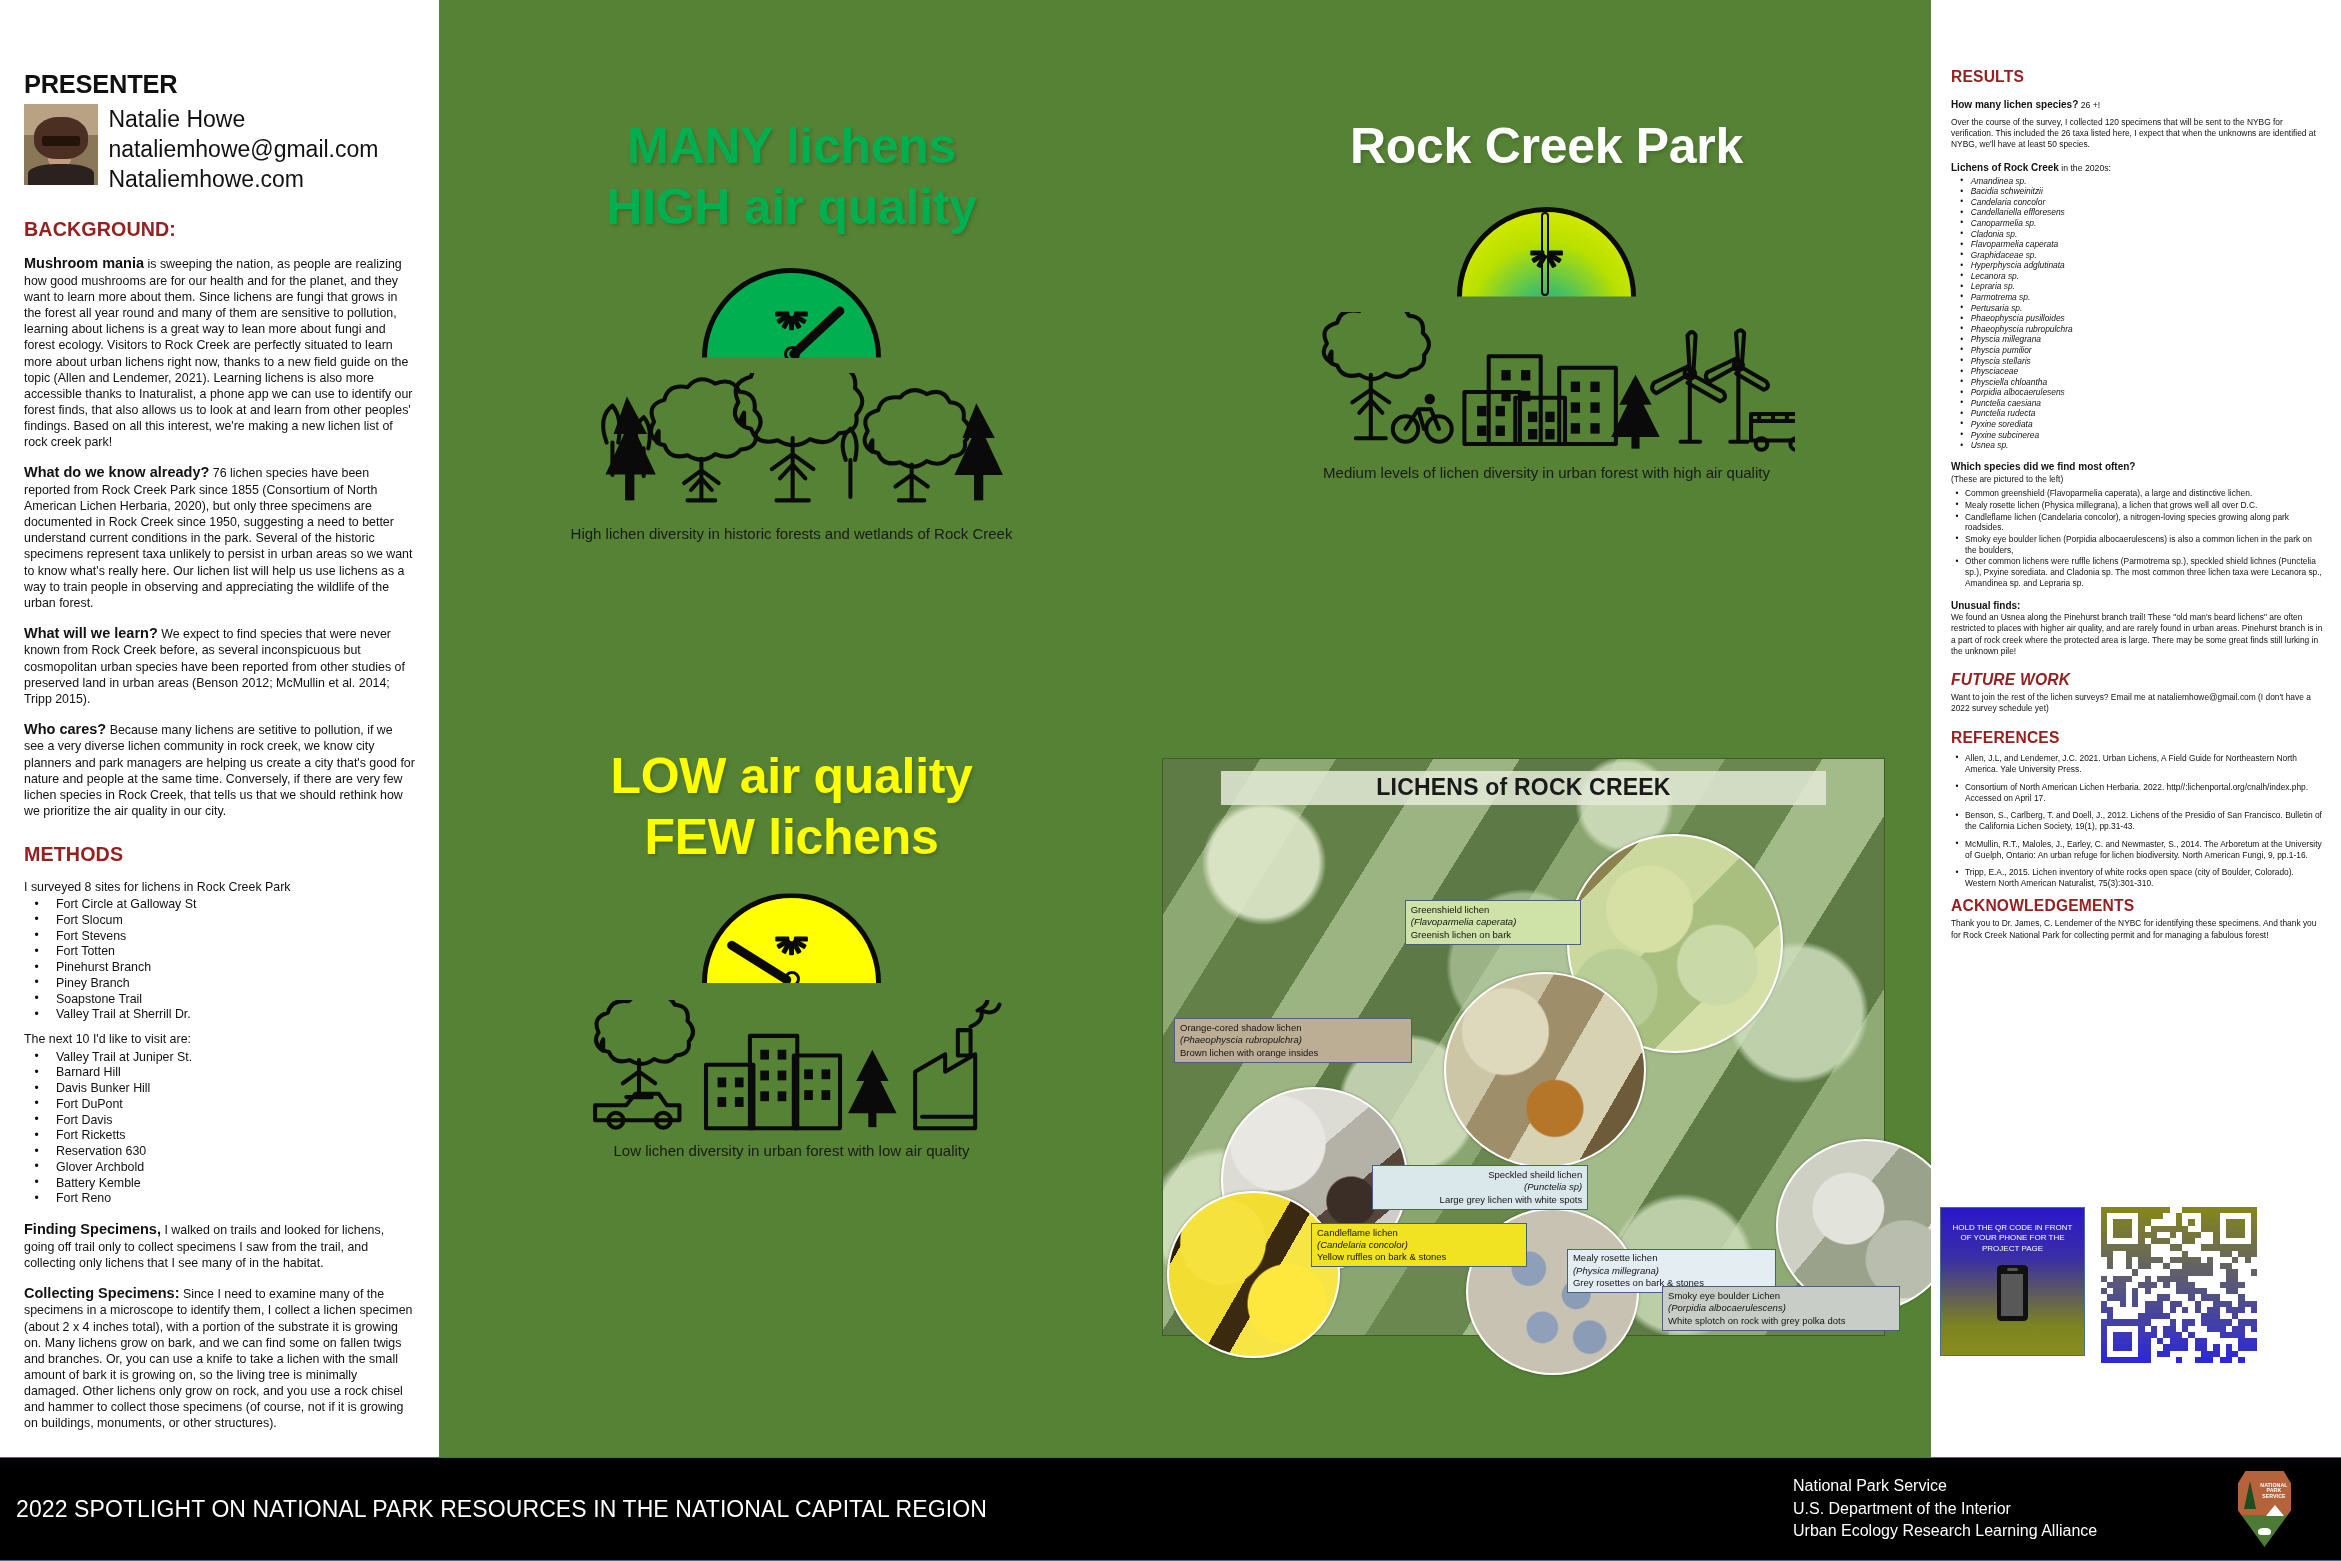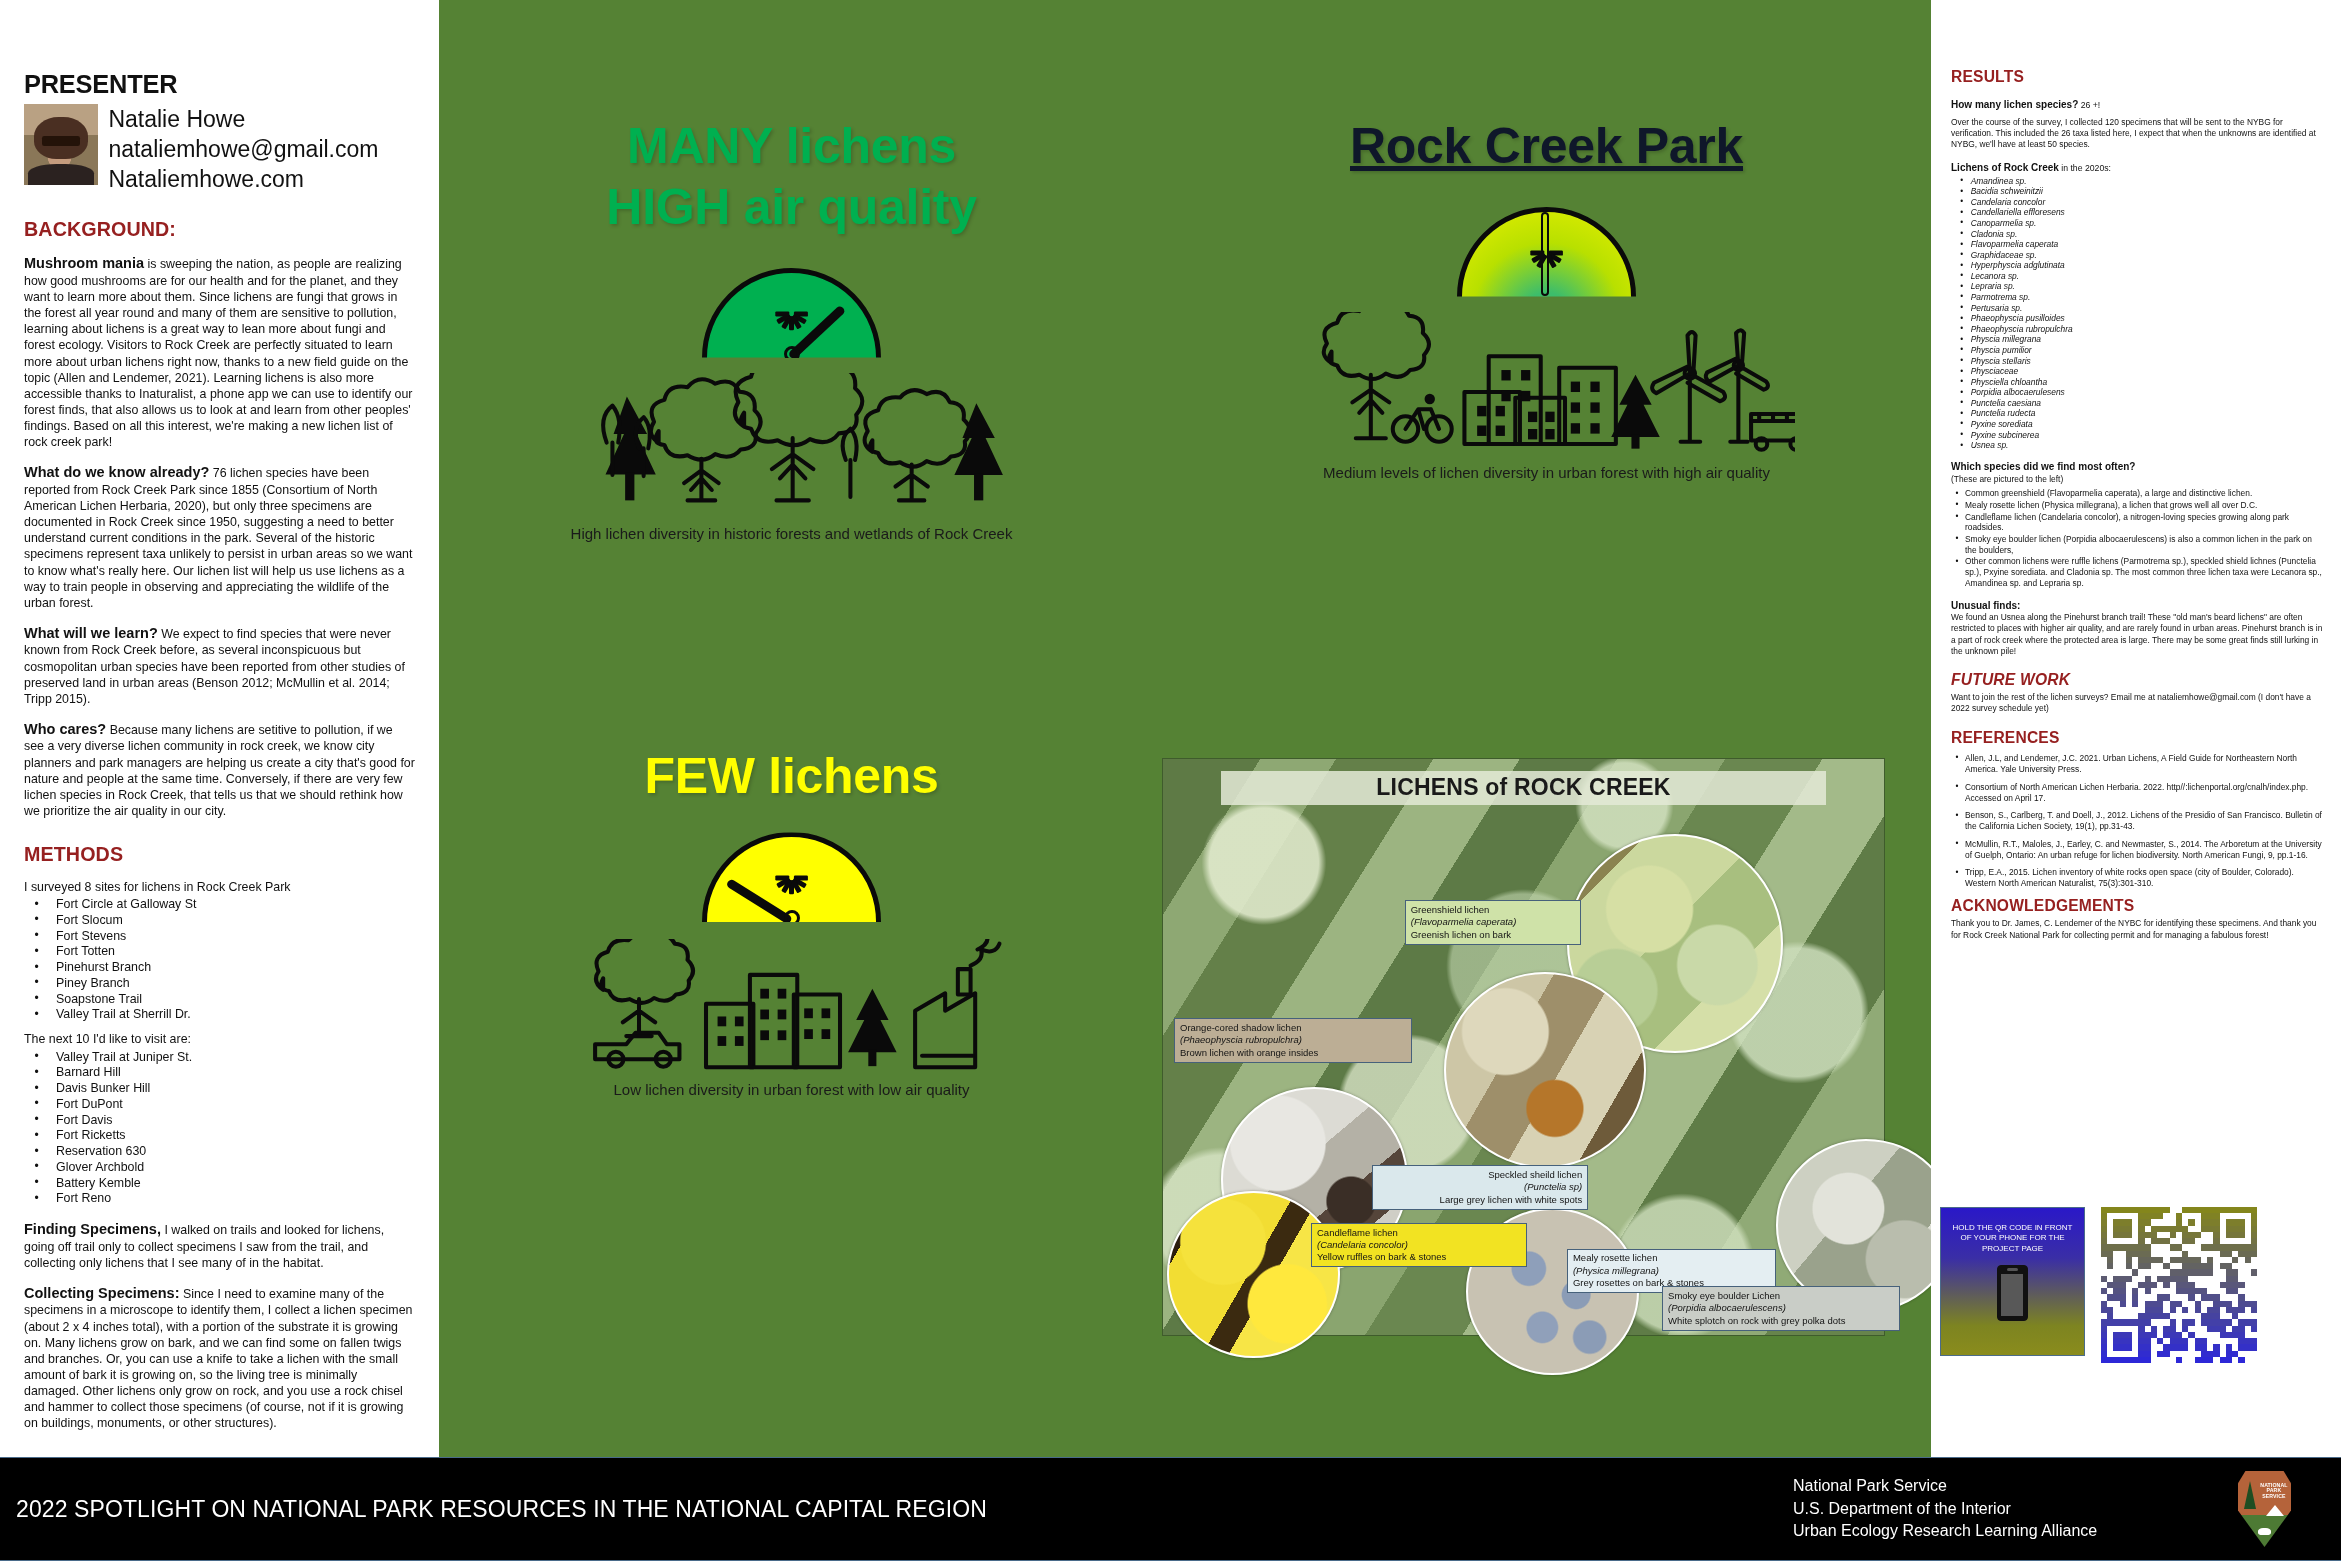--- a/index.html
+++ b/index.html
@@ -79,21 +79,21 @@
     width: 1492px; height: 1457px;
     background: #558234;
   }
   .quad { position:absolute; }
   .headline {
     text-align:center; font-size: 50px; font-weight: bold;
     line-height: 1.22; letter-spacing: -0.3px;
     text-shadow: 1.7px 1.7px 3.5px rgba(0,0,0,0.18);
   }
   .headline.hi { color:#00b050; }
-  .headline.rc { color:#0f172a;text-decoration:underline; }
+  .headline.rc { color:#ffffff; }
   .headline.lo { color:#ffff00; }
   .caption {
     text-align:center; color:#1a1a1a; font-size: 15px; line-height:1.25;
   }
 
   
   .gauge { position:relative; width: 179px; height: 91px; margin: 0 auto; }
   .gauge .arc {
     position:absolute; left:0; top:0; width:179px; height:179px;
     border-radius:50%;
@@ -452,20 +452,21 @@
           <path class="ln" d="M784 176 h84 q12 0 12 12 v34 h-96 z"></path>
           <path class="ln" d="M784 188 h96 M798 176 v12 M822 176 v12 M846 176 v12"></path>
           <circle class="ln" cx="802" cy="228" r="10"></circle>
           <circle class="ln" cx="862" cy="228" r="10"></circle>
         </svg>
       </div>
       <div class="caption" style="margin-top:4.6px;">Medium levels of lichen diversity in urban forest with high air quality</div>
     </div>
 
     <div class="quad" style="left:20px; top:746px; width:665px;">
+      <div class="headline lo">LOW air quality</div>
       <div class="headline lo">FEW lichens</div>
       <div style="margin-top:25.4px;">
         <div class="gauge g-low">
           <div class="arc"></div>
           <div class="tick" style="transform:rotate(-90deg)">
               <i></i>
             </div>
           <div class="tick" style="transform:rotate(-60deg)">
               <i></i>
             </div>

